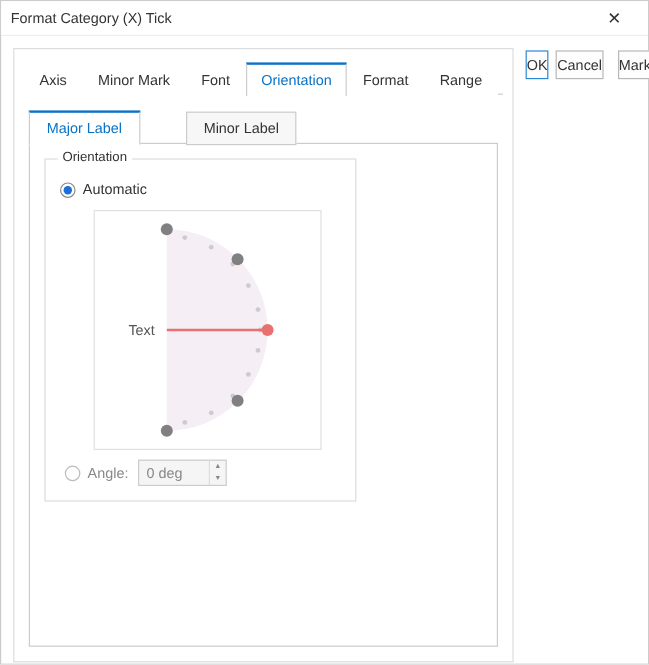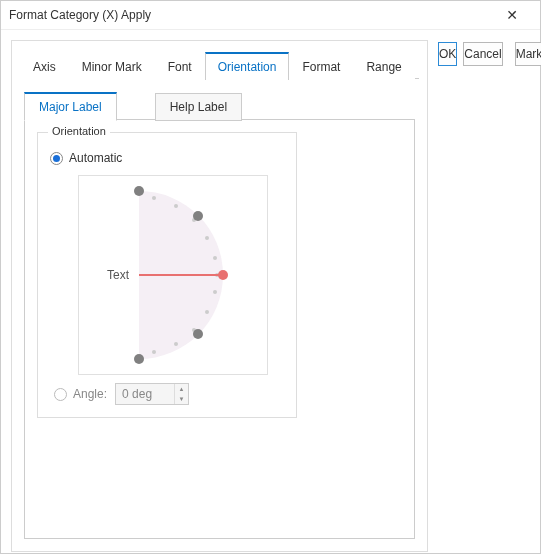--- a/index.html
+++ b/index.html
@@ -239,21 +239,21 @@
   .btn-gap { height: 16px; }
 
   svg text { font-family: "Segoe UI", Tahoma, sans-serif; }
 </style>
 </head>
 <body>
 
 <div class="dialog">
 
   <div class="titlebar">
-    <div class="titlebar-title">Format Category (X) Apply</div>
+    <div class="titlebar-title">Format Category (X) Tick</div>
     <div class="titlebar-close">
       <span>✕</span>
     </div>
   </div>
 
   <div class="content">
 
     <div class="main-panel">
 
       <div class="tab-row">
@@ -263,21 +263,21 @@
         <div class="tab active">Orientation</div>
         <div class="tab">Format</div>
         <div class="tab">Range</div>
         <div class="tab-strip-line"></div>
       </div>
 
       <div class="tab-body">
 
         <div class="subtab-row">
           <div class="subtab active">Major Label</div>
-          <div class="subtab">Help Label</div>
+          <div class="subtab">Minor Label</div>
         </div>
 
         <div class="subtab-body">
 
           <div class="groupbox">
             <div class="groupbox-title">Orientation</div>
 
             <div class="radio-row">
               <span class="radio checked"></span>
               <span>Automatic</span>

